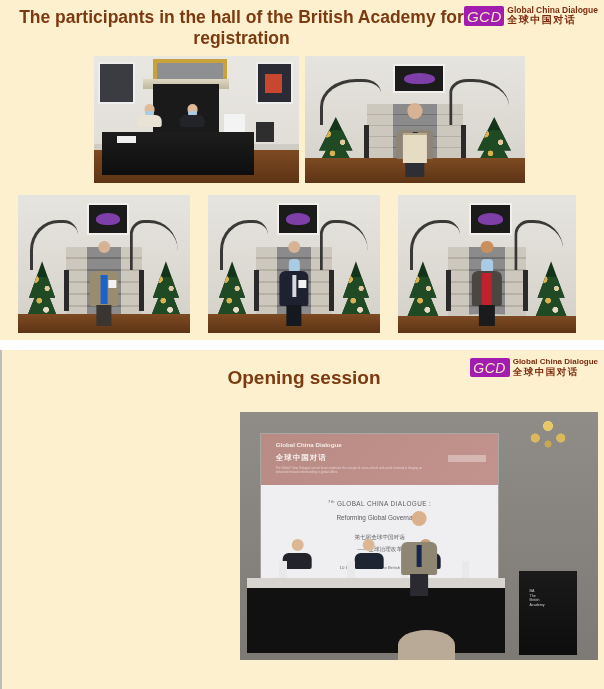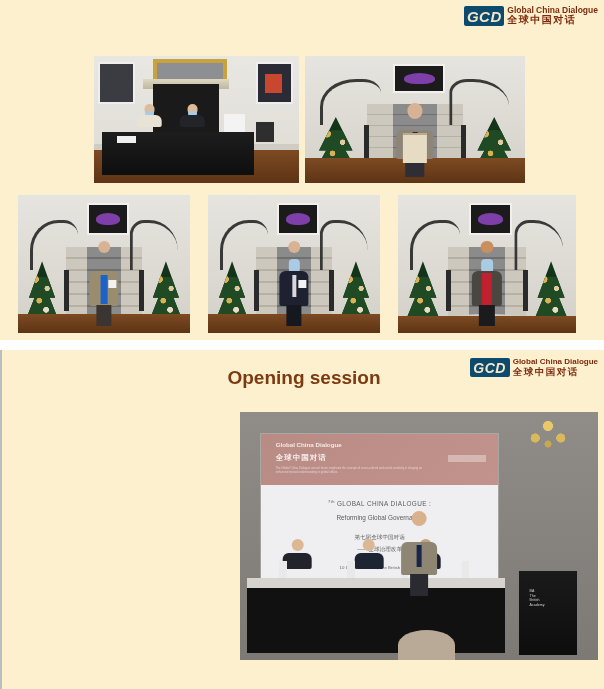--- a/index.html
+++ b/index.html
@@ -12,22 +12,22 @@
   .deck{position:relative;width:604px;height:689px;background:#ffffff;}
 
   
   .slide{position:absolute;left:0;width:604px;background:#fdf0ce;overflow:hidden;}
   #slide-1{top:0;height:340px;}
   #slide-2{top:350px;height:339px;border-left:2px solid #bdbdbd;}
 
   
   .gcd-logo{position:absolute;display:flex;align-items:center;gap:3px;}
   .gcd-mark{
-    background:#0c4a6e;color:#f6e6c4;
-    font-weight:bold;font-style:italic;
+    background:#a21caf;color:#f6e6c4;
+    font-weight:normal;font-style:italic;
     letter-spacing:.5px;line-height:1;
     border-radius:2px;display:flex;align-items:center;justify-content:center;
   }
   .gcd-words{display:flex;flex-direction:column;line-height:1.05;}
   .gcd-en{color:#7d2b0e;font-weight:bold;white-space:nowrap;}
   .gcd-cn{color:#7d2b0e;font-weight:bold;white-space:nowrap;letter-spacing:1.5px;}
 
   #gcd-logo-1{top:6px;right:6px;}
   #gcd-logo-1 .gcd-mark{width:40px;height:20px;font-size:15px;}
   #gcd-logo-1 .gcd-en{font-size:8.5px;}
@@ -161,20 +161,21 @@
     background:#b9a997;border-radius:50% 50% 0 0;}
   .os-bottle{position:absolute;width:2%;height:7%;background:#e9e9e9;bottom:33%;}
 </style>
 </head>
 <body>
 
 <div class="deck">
 
   <section class="slide" id="slide-1">
 
+    <div class="slide-title" id="title-1">The participants in the hall of the British Academy for registration</div>
 
     <div class="gcd-logo" id="gcd-logo-1">
       <div class="gcd-mark">GCD</div>
       <div class="gcd-words">
         <div class="gcd-en">Global China Dialogue</div>
         <div class="gcd-cn">全球中国对话</div>
       </div>
     </div>
 
     <figure class="photo" style="left:94px;top:56px;width:205px;height:127px;margin:0;">

